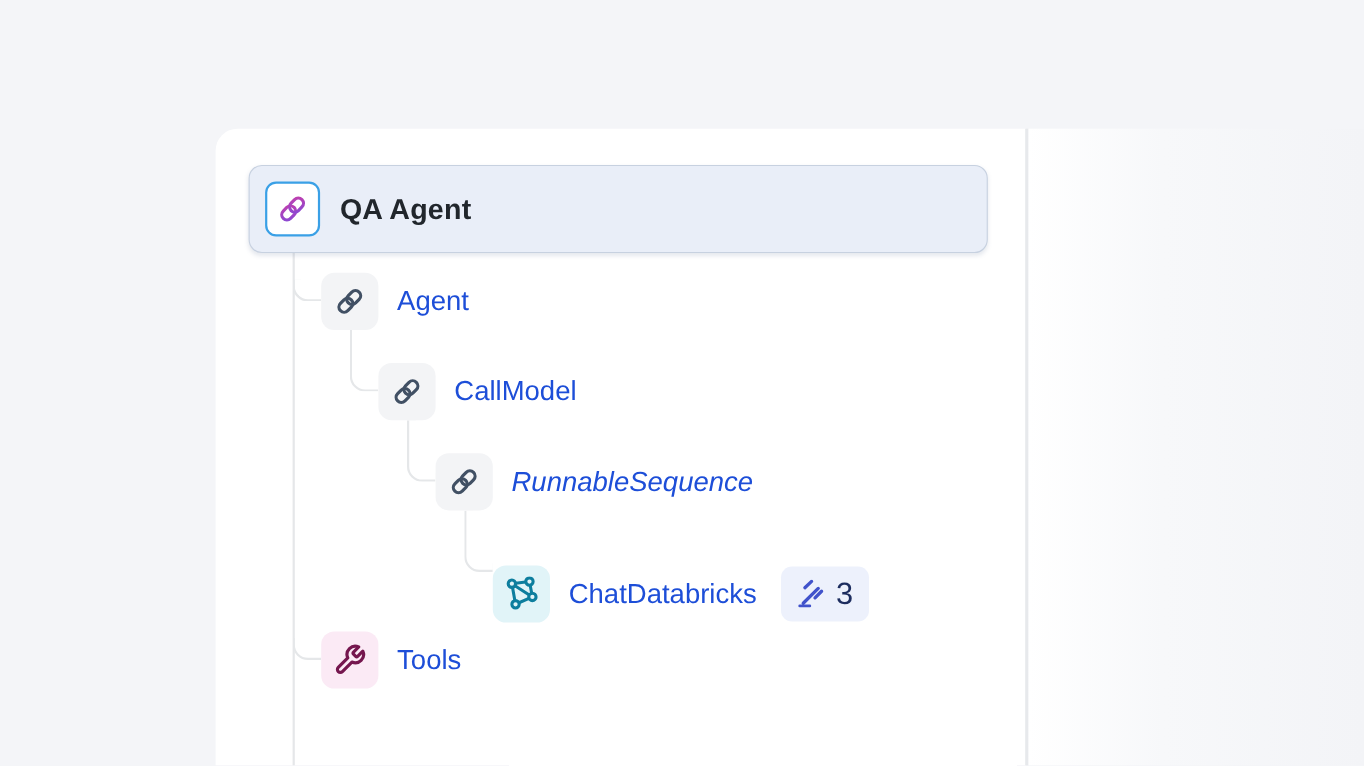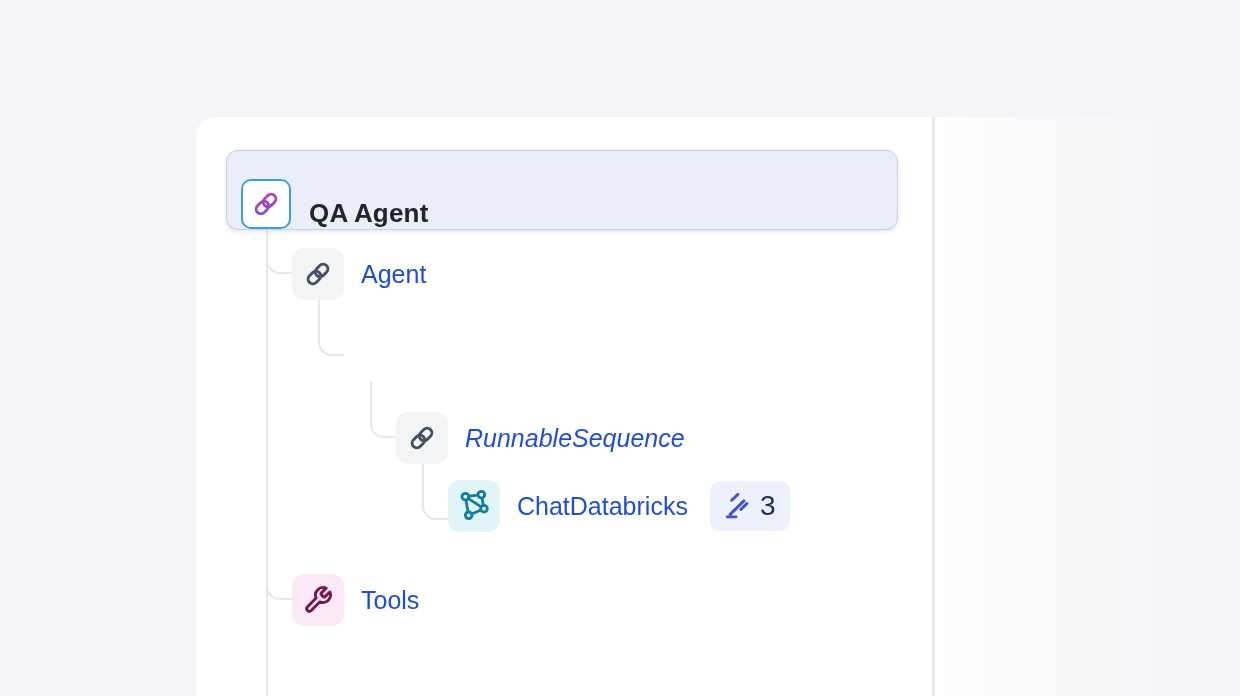--- a/index.html
+++ b/index.html
@@ -55,21 +55,21 @@
   
   .root-row {
     position: absolute;
     left: 226px; top: 150px;
     width: 672px; height: 80px;
     background: #e9eef8;
     border: 1px solid #c7d1e0;
     border-radius: 12px;
     box-shadow: 0 2px 4px rgba(110, 130, 160, 0.18);
     display: flex;
-    align-items: flex-end;
+    align-items: center;
     cursor: pointer;
   }
   .root-iconbox {
     width: 50px; height: 50px;
     margin-left: 14px;
     background: #ffffff;
     border: 2px solid #3aa0e6;
     border-radius: 10px;
     display: flex; align-items: center; justify-content: center;
     flex: 0 0 auto;
@@ -86,21 +86,21 @@
   .tree-row {
     position: absolute;
     height: 52px;
     display: flex;
     align-items: center;
     cursor: pointer;
   }
   .row-agent    { left: 292px; top: 248px; }
   .row-callmodel{ left: 344px; top: 330px; }
   .row-runnable { left: 396px; top: 412px; font-style: italic; }
-  .row-chat     { left: 448px; top: 480px; }
+  .row-chat     { left: 448px; top: 514px; }
   .row-tools    { left: 292px; top: 574px; }
 
   .iconbox {
     width: 52px; height: 52px;
     border-radius: 12px;
     display: flex; align-items: center; justify-content: center;
     flex: 0 0 auto;
   }
   .iconbox-gray  { background: #f3f4f6; }
   .iconbox-model { background: #e1f4f8; }
@@ -170,20 +170,31 @@
       <svg width="30" height="30" viewBox="0 0 28 28">
         <g fill="none" stroke="#415064" stroke-width="2.7" transform="rotate(-45 14 14)">
           <rect x="2.8" y="9.6" width="13" height="8.8" rx="4.4"></rect>
           <rect x="12.2" y="9.6" width="13" height="8.8" rx="4.4"></rect>
         </g>
       </svg>
     </div>
     <div class="row-label">Agent</div>
   </div>
 
+  <div class="tree-row row-callmodel">
+    <div class="iconbox iconbox-gray">
+      <svg width="30" height="30" viewBox="0 0 28 28">
+        <g fill="none" stroke="#415064" stroke-width="2.7" transform="rotate(-45 14 14)">
+          <rect x="2.8" y="9.6" width="13" height="8.8" rx="4.4"></rect>
+          <rect x="12.2" y="9.6" width="13" height="8.8" rx="4.4"></rect>
+        </g>
+      </svg>
+    </div>
+    <div class="row-label">CallModel</div>
+  </div>
 
   <div class="tree-row row-runnable">
     <div class="iconbox iconbox-gray">
       <svg width="30" height="30" viewBox="0 0 28 28">
         <g fill="none" stroke="#415064" stroke-width="2.7" transform="rotate(-45 14 14)">
           <rect x="2.8" y="9.6" width="13" height="8.8" rx="4.4"></rect>
           <rect x="12.2" y="9.6" width="13" height="8.8" rx="4.4"></rect>
         </g>
       </svg>
     </div>

